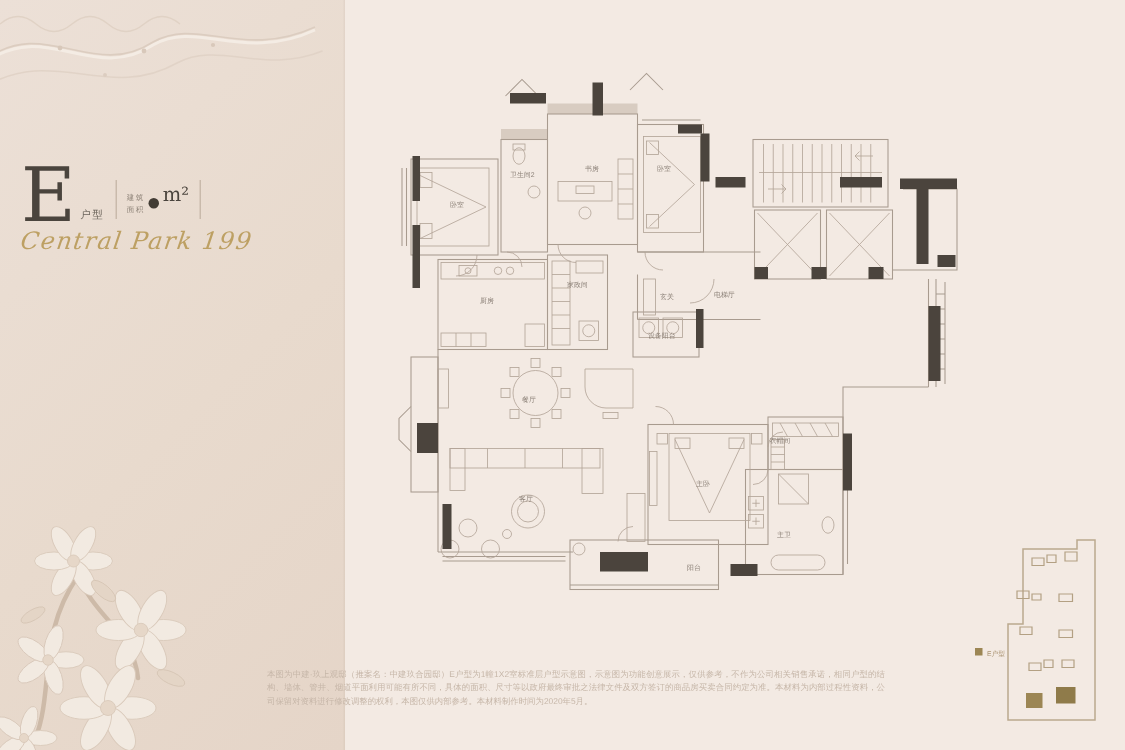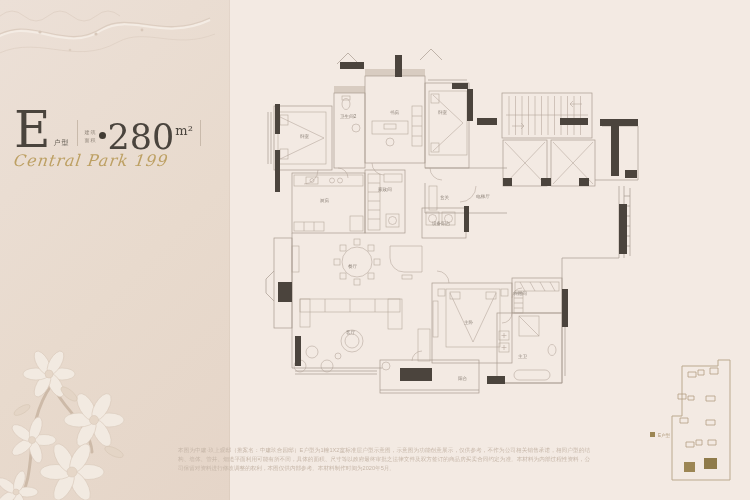--- a/index.html
+++ b/index.html
@@ -103,21 +103,20 @@
 
     <div class="unit-block">
       <div class="unit-letter">E</div>
       <div class="unit-suffix">户型</div>
       <div class="vbar"></div>
       <div class="area-prefix">
         <div>建筑</div>
         <div>面积</div>
       </div>
       <div class="dot"></div>
-      <div class="area-value">280</div>
       <div class="area-unit">m²</div>
       <div class="vbar"></div>
     </div>
     <div class="brand-script">Central Park 199</div>
   </div>
 
   <svg class="floorplan" width="406" height="362" viewBox="0 0 406 362">
 
     <rect class="gr" x="72" y="40" width="31" height="7"></rect>
     <rect class="gr" x="103" y="23" width="60" height="7"></rect>

